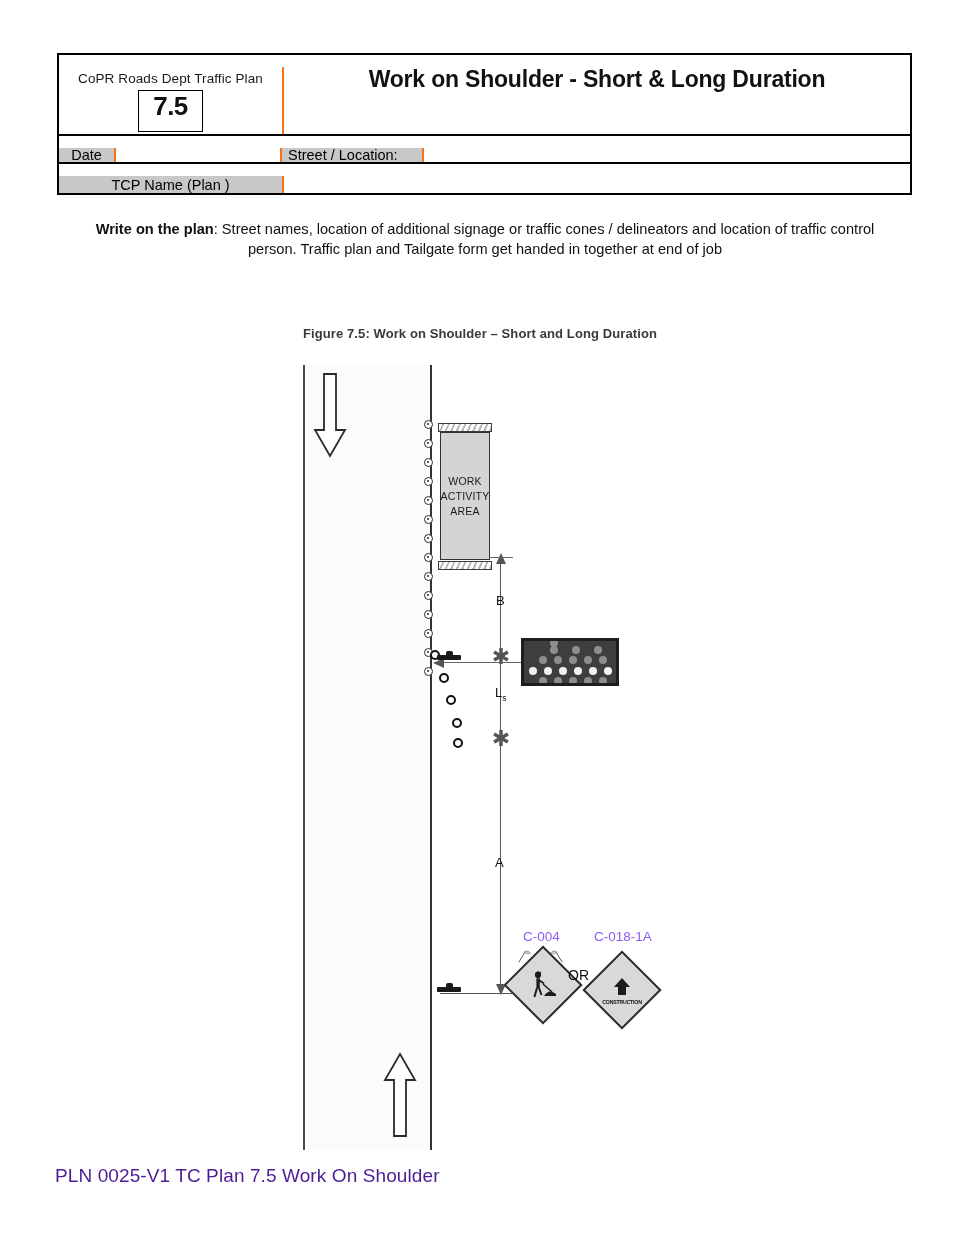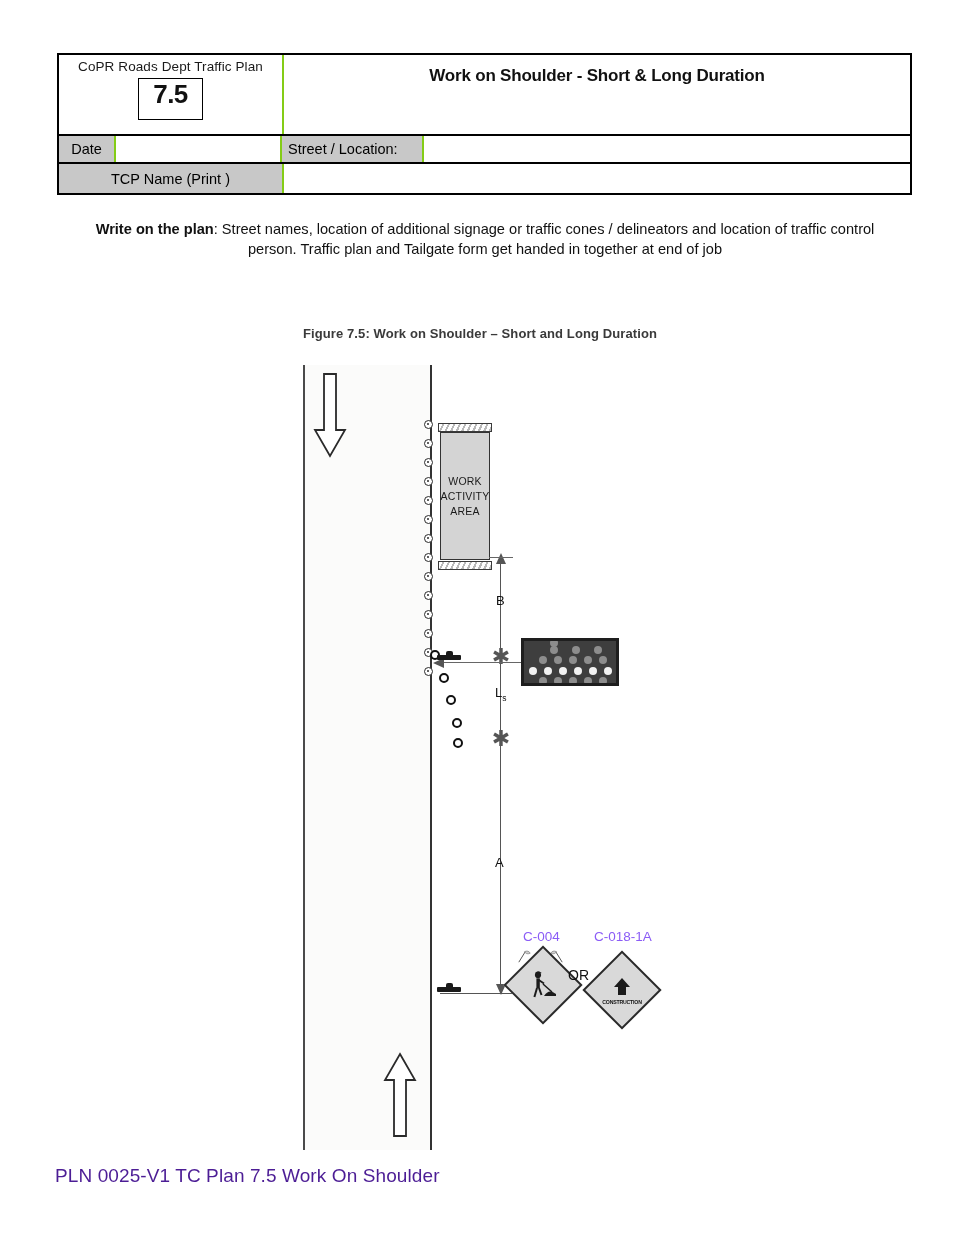--- a/index.html
+++ b/index.html
@@ -34,21 +34,21 @@
   .hdr-row.r2 { height: 28px; border-top: 2px solid #000; }
   .hdr-row.r3 { height: 31px; border-top: 2px solid #000; }
 
   .cell {
     box-sizing: border-box;
     display: flex;
     align-items: center;
     justify-content: center;
     overflow: hidden;
   }
-  .cell.bdr-r { border-right: 2px solid #84cc16; }
+  .cell.bdr-r { border-right: 2px solid #f97316; margin-top: 12px; }
   .cell.shaded { background: #c8c8c8; }
 
   #plan-id-cell {
     width: 225px;
     flex-direction: column;
     justify-content: flex-start;
     padding-top: 4px;
   }
   #plan-id-label {
     font-size: 13.5px;
@@ -71,21 +71,21 @@
     letter-spacing: -.5px;
   }
 
   #title-cell {
     flex: 1;
     justify-content: center;
     align-items: flex-start;
     padding-top: 11px;
   }
   #doc-title {
-    font-size: 17px;
+    font-size: 23px;
     font-weight: bold;
     letter-spacing: -.2px;
     white-space: nowrap;
   }
 
   #date-label-cell  { width: 57px; align-items: center; }
   #date-value-cell  { width: 166px; }
   #street-label-cell{ width: 142px; justify-content: flex-start; padding-left: 6px; }
   #street-value-cell{ flex: 1; }
 
@@ -366,21 +366,21 @@
     <div class="cell shaded bdr-r" id="street-label-cell">
       <span class="cell-text">Street / Location:</span>
     </div>
     <div class="cell" id="street-value-cell">
       <span class="cell-text"></span>
     </div>
   </div>
 
   <div class="hdr-row r3">
     <div class="cell shaded bdr-r" id="tcp-label-cell">
-      <span class="cell-text">TCP Name (Print )</span>
+      <span class="cell-text">TCP Name (Plan )</span>
     </div>
     <div class="cell" id="tcp-value-cell">
       <span class="cell-text"></span>
     </div>
   </div>
 
 </div>
 
 <div id="instructions">
   <span class="lead">Write on the plan</span><span>: Street names, location of additional signage or traffic cones / delineators and location of traffic control person.   Traffic plan and Tailgate form get handed in together at end of job</span>

